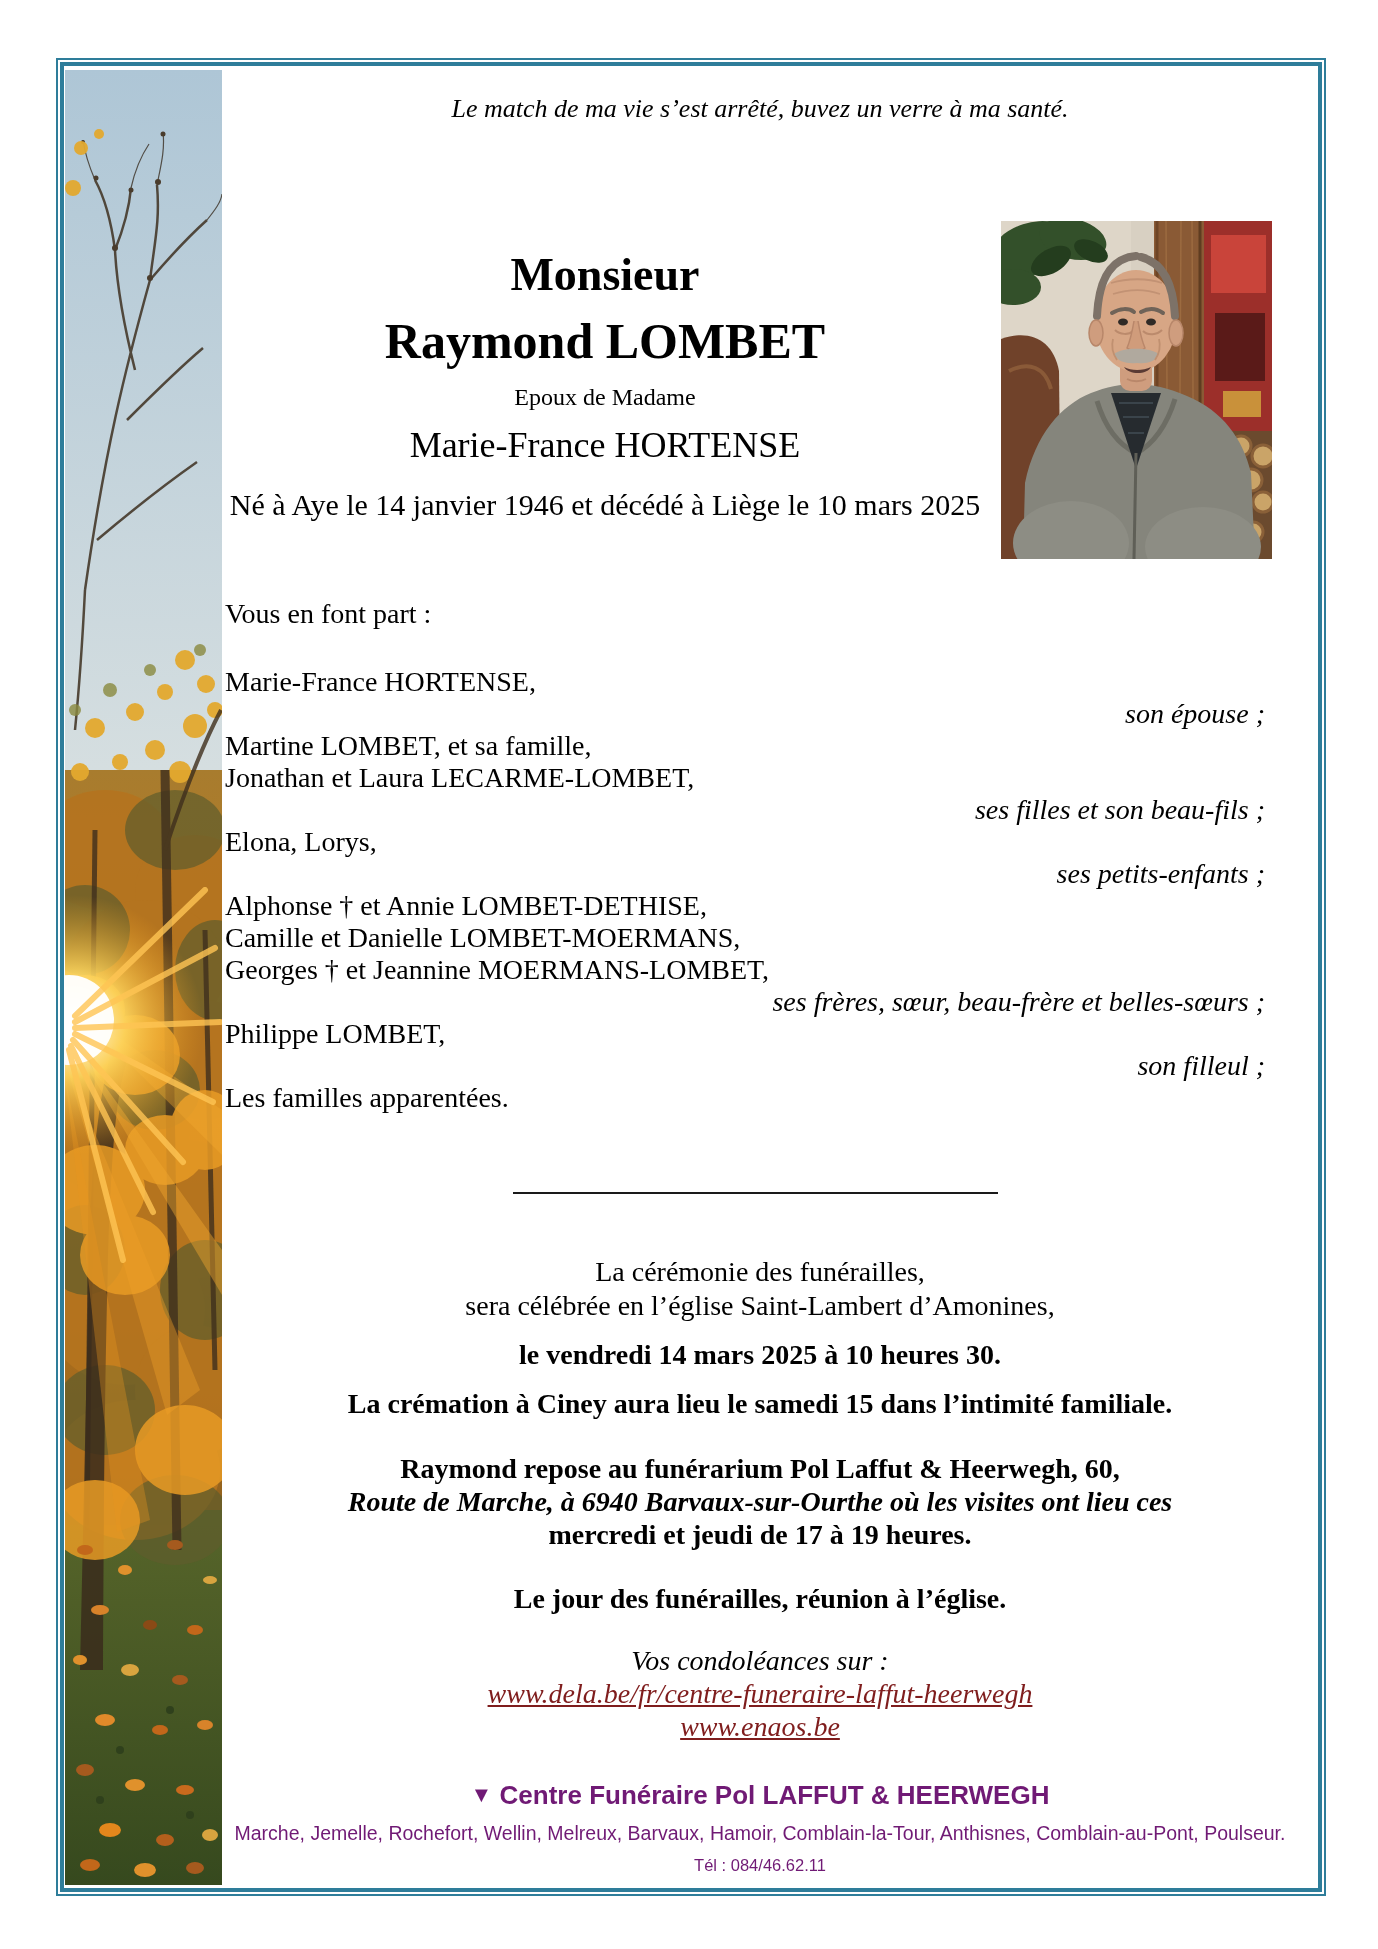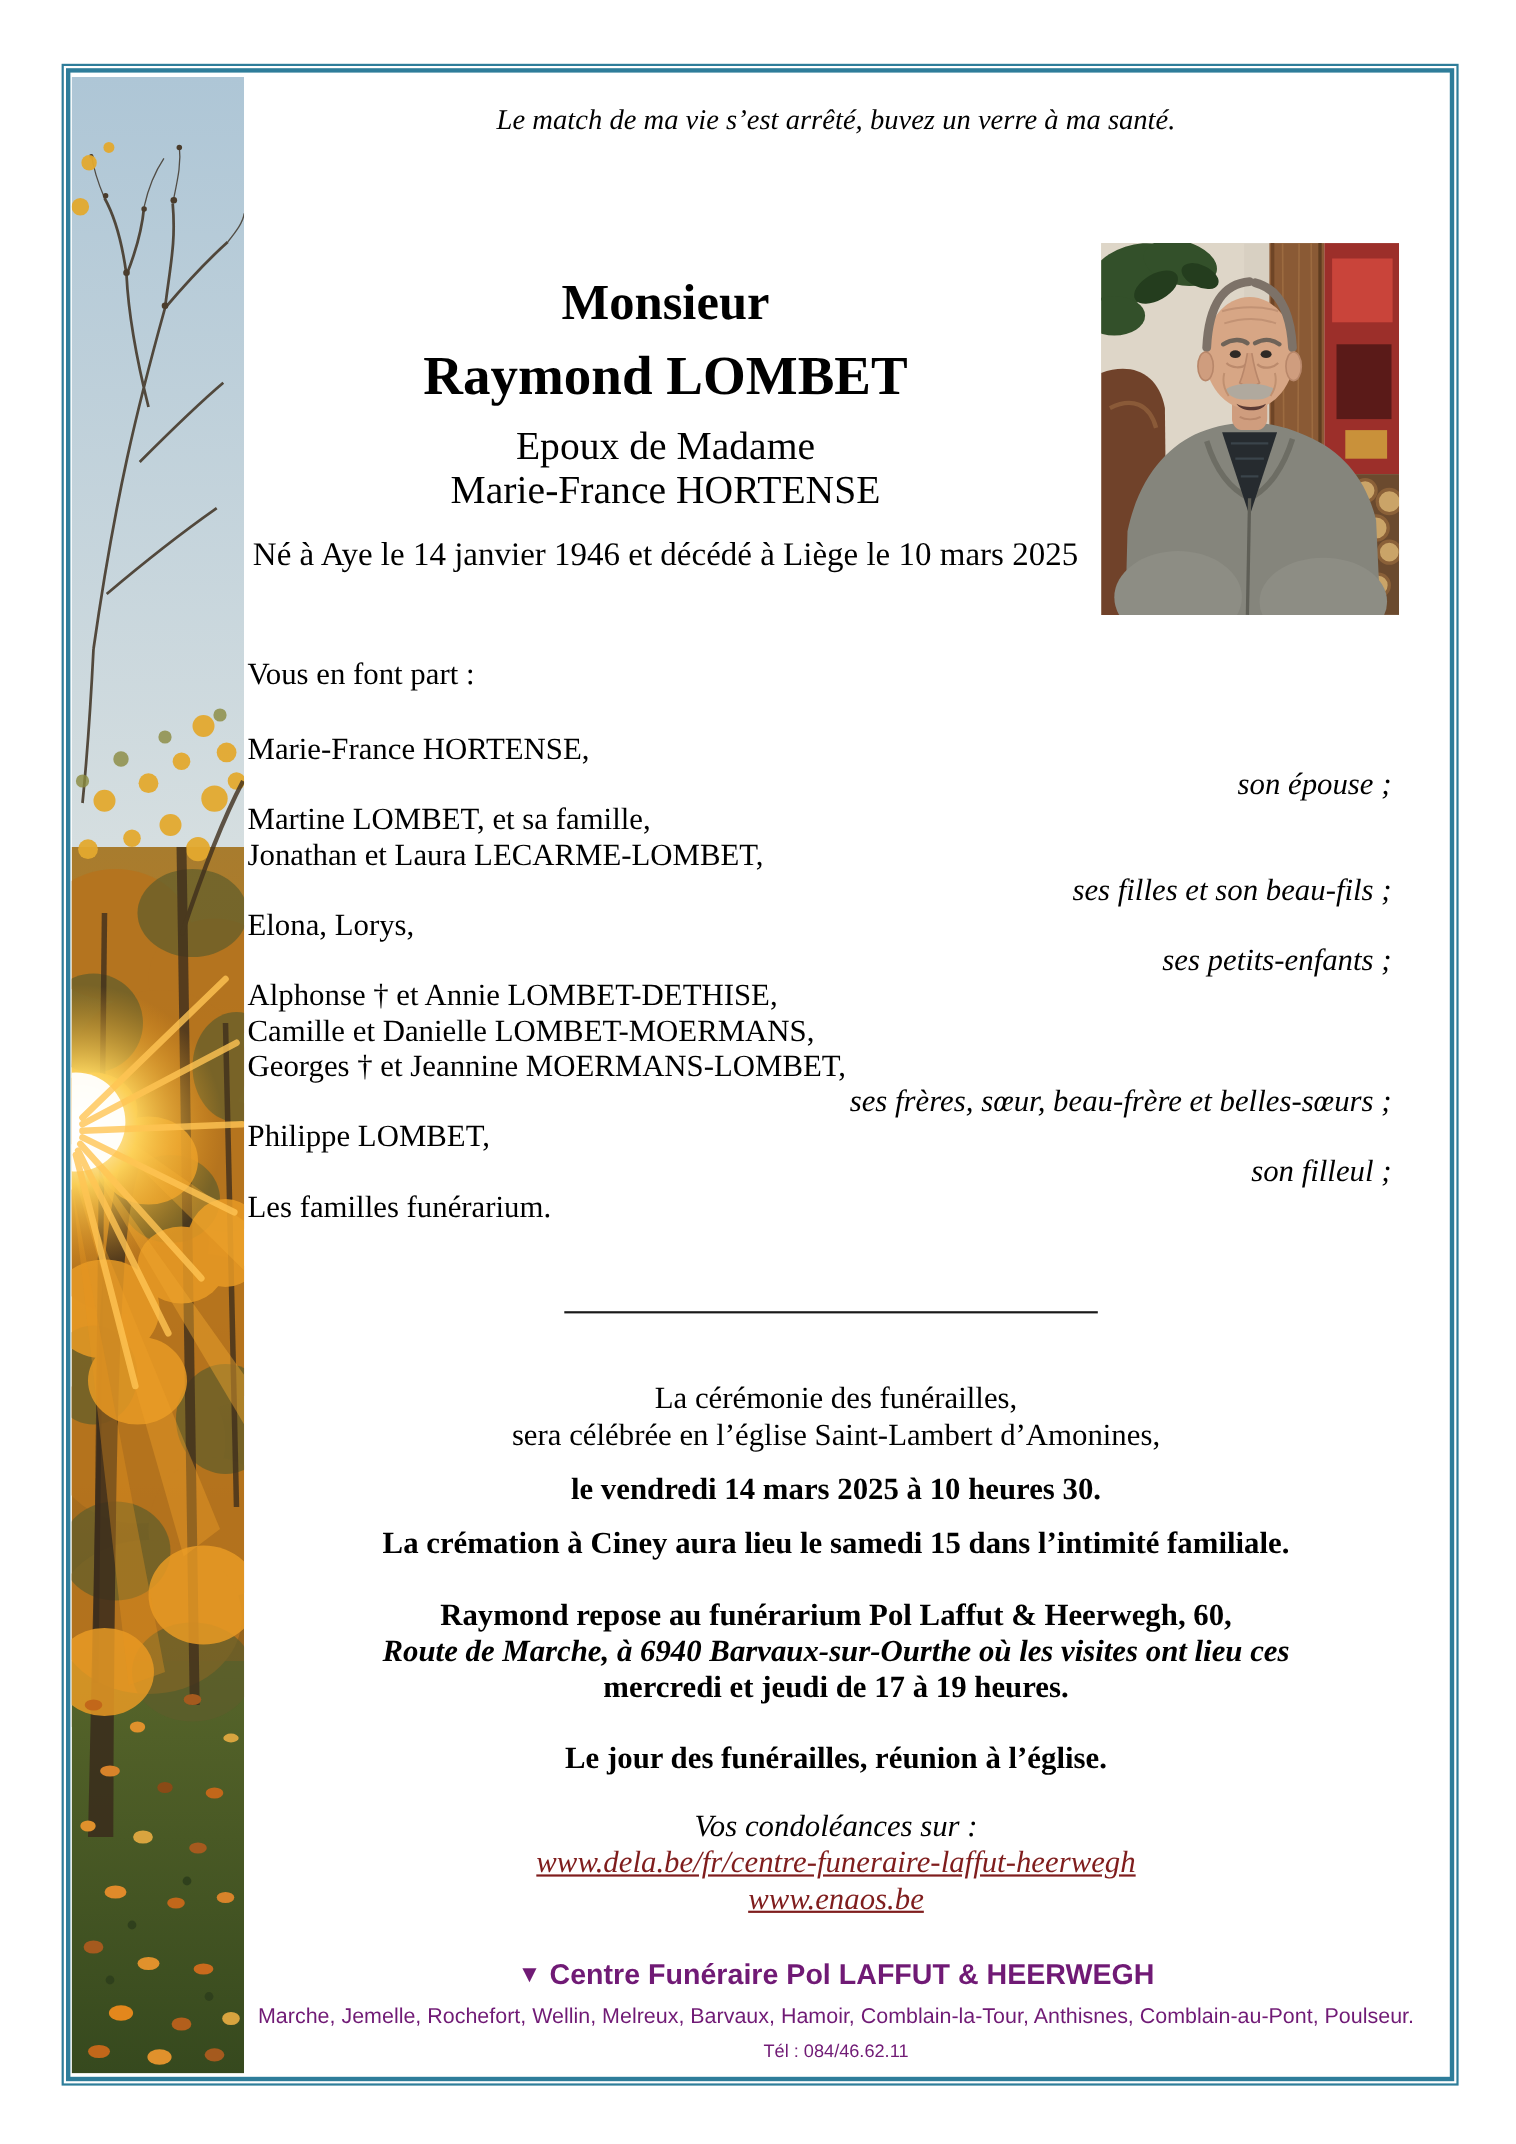--- a/index.html
+++ b/index.html
@@ -7,21 +7,21 @@
         font-family:"Liberation Serif", serif;color:#000;overflow:hidden;margin:0 auto;}
   .frame{position:absolute;left:60px;top:62px;width:1254px;height:1822px;
          border:4px solid #2e7d9a;outline:2px solid #2e7d9a;outline-offset:2px;}
   .strip{position:absolute;left:65px;top:70px;width:157px;height:1815px;overflow:hidden;}
   .portrait{position:absolute;left:1001px;top:221px;width:271px;height:338px;overflow:hidden;}
   .quote{position:absolute;left:225px;top:94px;width:1070px;text-align:center;
          font-style:italic;font-size:26px;}
   .tline{position:absolute;left:225px;width:760px;text-align:center;}
   .t1{top:248px;font-size:46px;font-weight:bold;}
   .t2{top:312px;font-size:50px;font-weight:bold;}
-  .t3{top:384px;font-size:36px;}
+  .t3{top:384px;font-size:24px;}
   .t4{top:424px;font-size:36px;}
   .t5{top:488px;font-size:30px;}
   .intro{position:absolute;left:225px;top:598px;font-size:28px;}
   .fam{position:absolute;left:225px;top:666px;width:1040px;font-size:28px;line-height:32px;}
   .fam .l{text-align:left;}
   .fam .r{text-align:right;font-style:italic;}
   .sep{position:absolute;left:513px;top:1180px;width:485px;height:12px;
        border-bottom:2px solid #1a1a1a;}
   .cline{position:absolute;left:225px;width:1070px;text-align:center;font-size:28px;}
   .b{font-weight:bold;}
@@ -286,21 +286,21 @@
     <div class="l">Jonathan et Laura LECARME-LOMBET,</div>
     <div class="r">ses filles et son beau-fils ;</div>
     <div class="l">Elona, Lorys,</div>
     <div class="r">ses petits-enfants ;</div>
     <div class="l">Alphonse † et Annie LOMBET-DETHISE,</div>
     <div class="l">Camille et Danielle LOMBET-MOERMANS,</div>
     <div class="l">Georges † et Jeannine MOERMANS-LOMBET,</div>
     <div class="r">ses frères, sœur, beau-frère et belles-sœurs ;</div>
     <div class="l">Philippe LOMBET,</div>
     <div class="r">son filleul ;</div>
-    <div class="l">Les familles funérarium.</div>
+    <div class="l">Les familles apparentées.</div>
   </div>
 
   <div class="sep"></div>
 
   <div class="cline c1">La cérémonie des funérailles,</div>
   <div class="cline c2">sera célébrée en l’église Saint-Lambert d’Amonines,</div>
   <div class="cline c3 b">le vendredi 14 mars 2025 à 10 heures 30.</div>
   <div class="cline c4 b">La crémation à Ciney aura lieu le samedi 15 dans l’intimité familiale.</div>
   <div class="cline c5 b">Raymond repose au funérarium Pol Laffut &amp; Heerwegh, 60,</div>
   <div class="cline c6 b">Route de Marche, à 6940 Barvaux-sur-Ourthe où les visites ont lieu ces</div>

